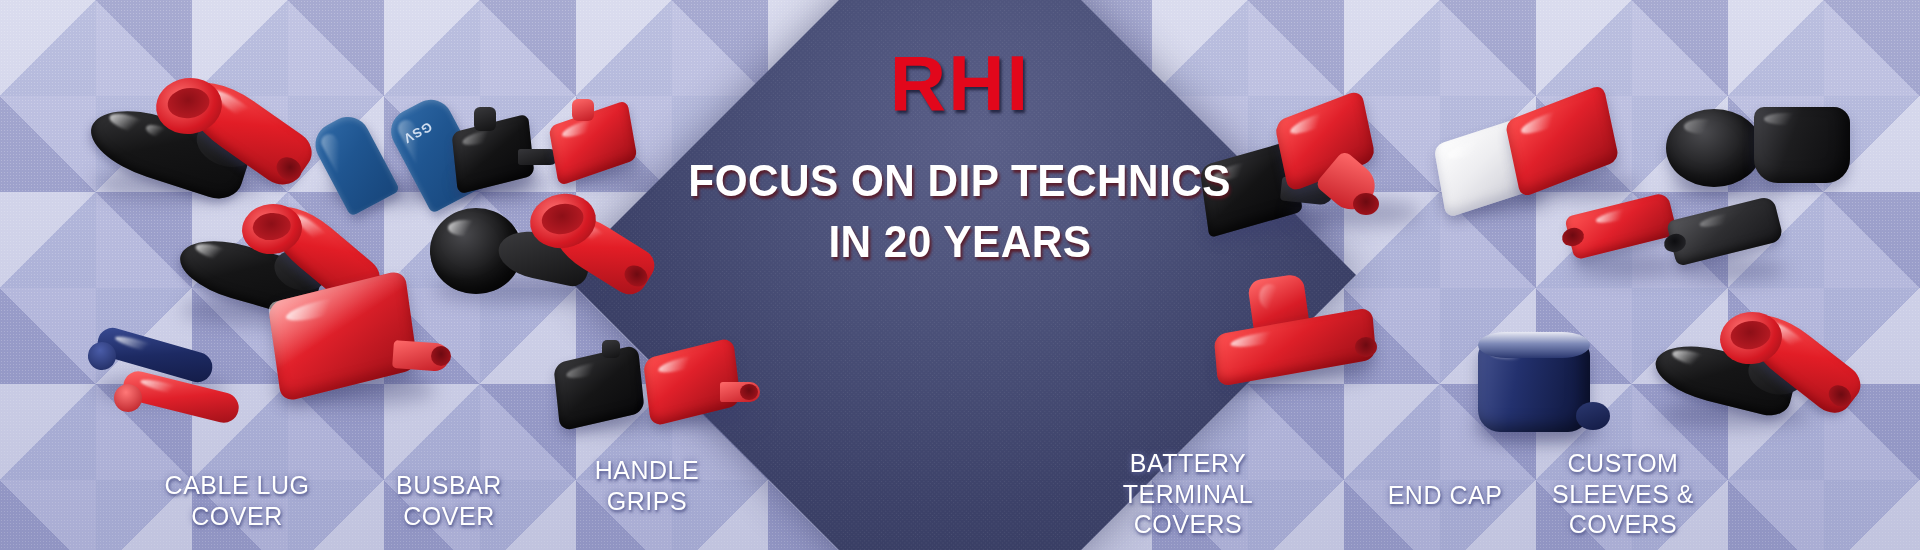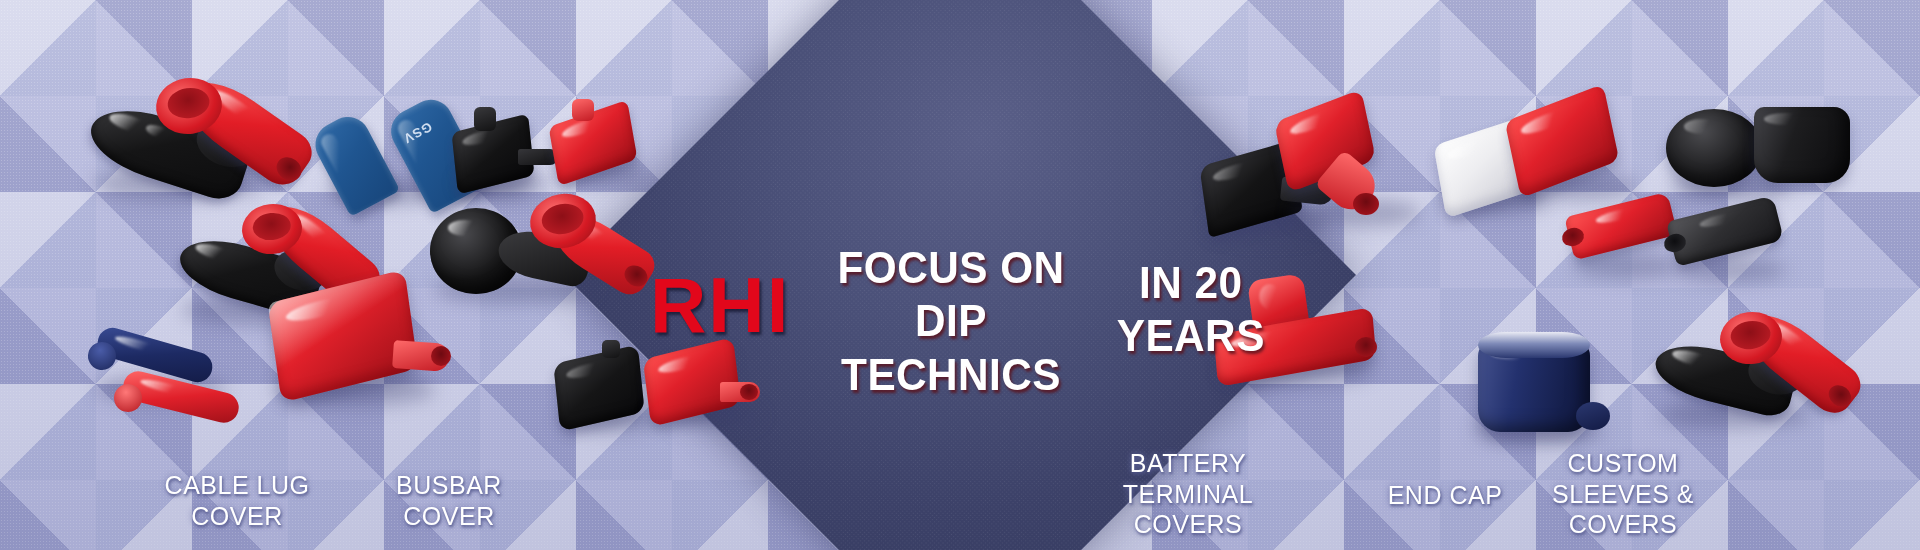--- a/index.html
+++ b/index.html
@@ -67,23 +67,23 @@
     background-size:3px 3px, 4px 4px;
     background-position:0 0,1px 2px;
   }
 
   
   .center-copy {
     position:absolute;
     left:50%; top:0;
     width:620px; height:550px;
     transform:translateX(-50%);
-    display:flex; flex-direction:row;
+    display:flex; flex-direction:column;
     align-items:center; justify-content:flex-start;
-    padding-top:60px;
+    padding-top:44px;
     text-align:center;
     pointer-events:none;
   }
   .brand {
     font-size:78px;
     font-weight:bold;
     letter-spacing:2px;
     color:#E2071B;
     line-height:1;
     text-shadow:2px 3px 3px rgba(20,22,45,.75);
@@ -504,17 +504,18 @@
   </div>
 
   <div class="center-copy">
     <div class="brand">RHI</div>
     <div class="tag1">FOCUS ON DIP TECHNICS</div>
     <div class="tag2">IN 20 YEARS</div>
   </div>
 
   <div class="cat" style="left:122px;  top:470px;">CABLE LUG<br>COVER</div>
   <div class="cat" style="left:334px;  top:470px;">BUSBAR<br>COVER</div>
+  <div class="cat" style="left:532px;  top:455px;">HANDLE<br>GRIPS</div>
   <div class="cat" style="left:1073px; top:448px;">BATTERY<br>TERMINAL<br>COVERS</div>
   <div class="cat" style="left:1330px; top:480px;">END CAP</div>
   <div class="cat" style="left:1508px; top:448px;">CUSTOM<br>SLEEVES &amp;<br>COVERS</div>
 
 </div>
 
 </body></html>

